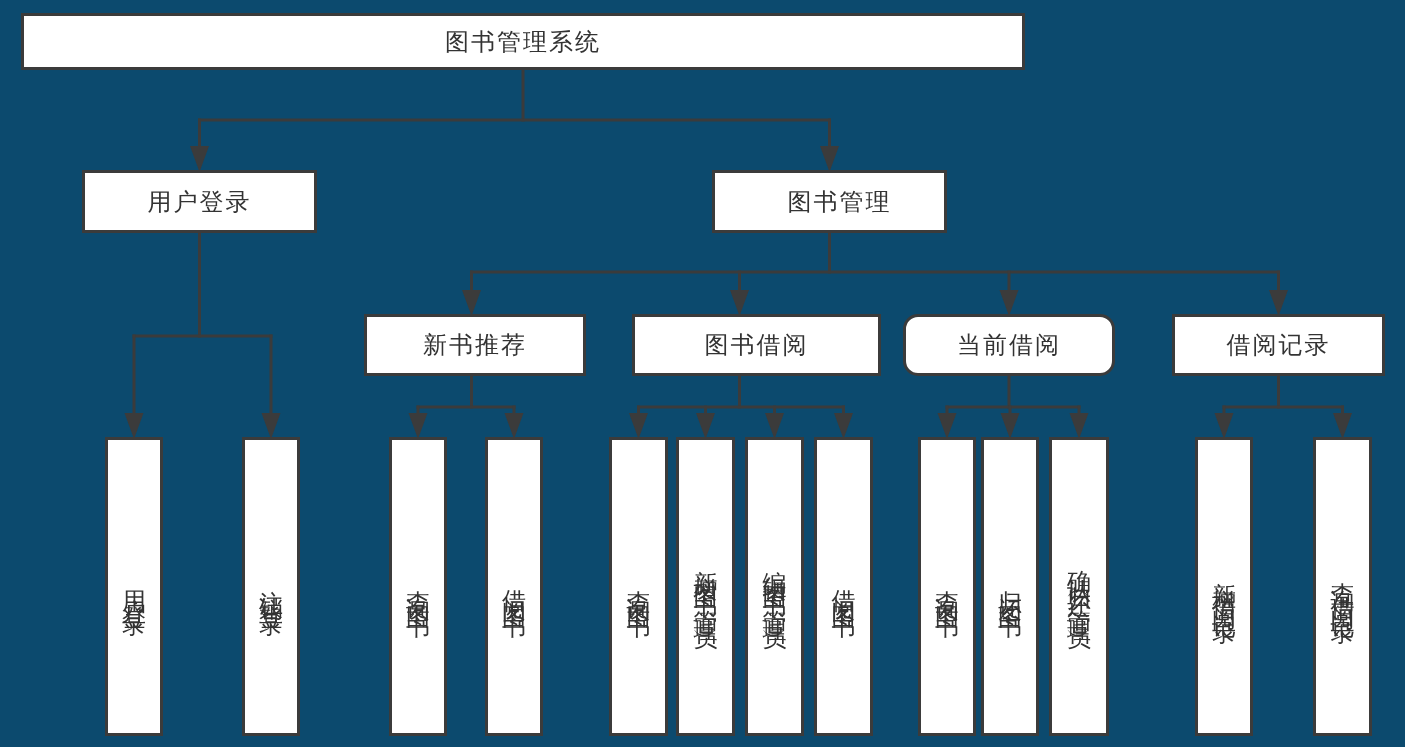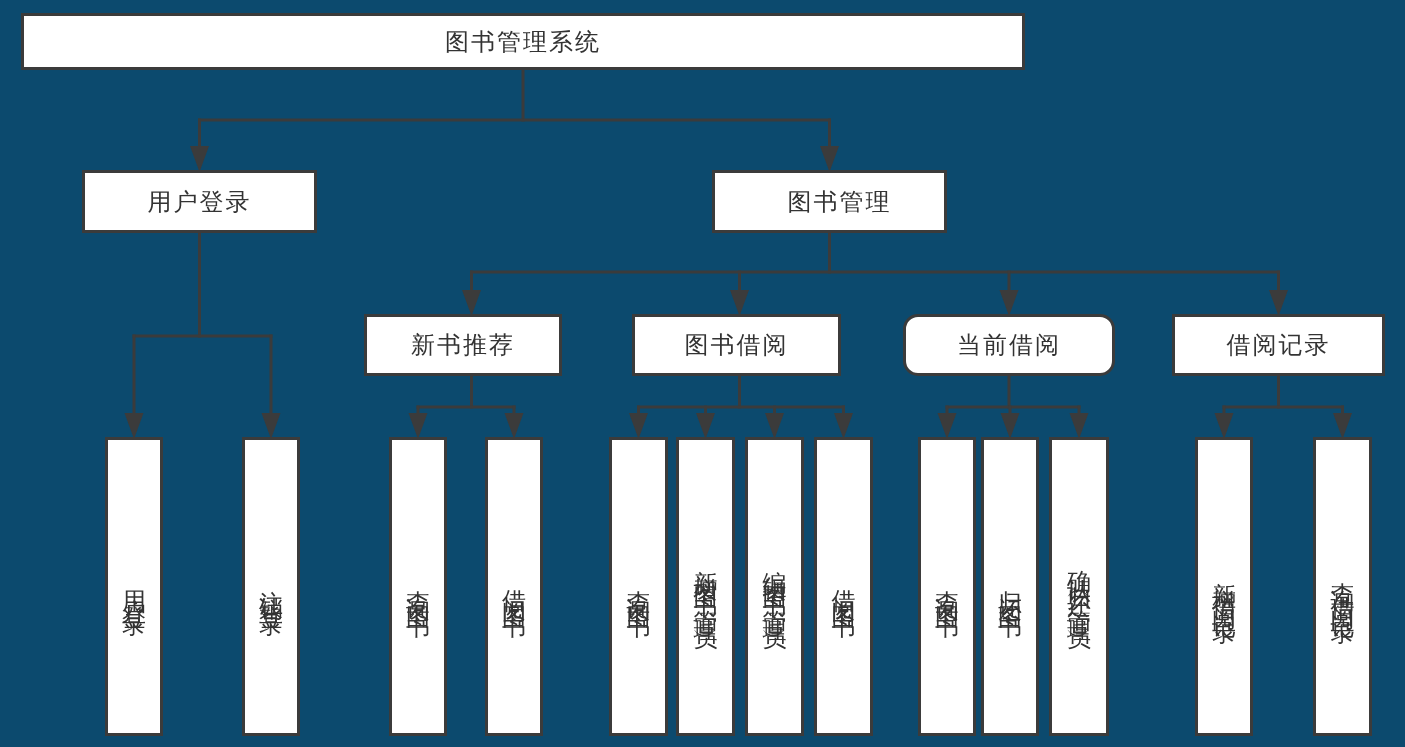--- a/index.html
+++ b/index.html
@@ -119,24 +119,24 @@
   <div id="nodes">
       <div class="node" style="left: 21px; top: 13px; width: 1004px; height: 57px; border-color: rgb(59, 59, 59); background: rgb(255, 255, 255);">
         <span class="h-label" style="color: rgb(51, 51, 51);">图书管理系统</span>
       </div>
       <div class="node" style="left: 82px; top: 170px; width: 235px; height: 63px; border-color: rgb(59, 59, 59); background: rgb(255, 255, 255);">
         <span class="h-label" style="color: rgb(51, 51, 51);">用户登录</span>
       </div>
       <div class="node" style="left: 712px; top: 170px; width: 235px; height: 63px; border-color: rgb(59, 59, 59); background: rgb(255, 255, 255); padding-left: 20px;">
         <span class="h-label" style="color: rgb(51, 51, 51);">图书管理</span>
       </div>
-      <div class="node" style="left: 364px; top: 314px; width: 198px; height: 62px; border-color: rgb(59, 59, 59); background: rgb(255, 255, 255);">
+      <div class="node" style="left: 364px; top: 314px; width: 222px; height: 62px; border-color: rgb(59, 59, 59); background: rgb(255, 255, 255);">
         <span class="h-label" style="color: rgb(51, 51, 51);">新书推荐</span>
       </div>
-      <div class="node" style="left: 632px; top: 314px; width: 209px; height: 62px; border-color: rgb(59, 59, 59); background: rgb(255, 255, 255);">
+      <div class="node" style="left: 632px; top: 314px; width: 249px; height: 62px; border-color: rgb(59, 59, 59); background: rgb(255, 255, 255);">
         <span class="h-label" style="color: rgb(51, 51, 51);">图书借阅</span>
       </div>
       <div class="node" style="left: 903px; top: 314px; width: 212px; height: 62px; border-color: rgb(59, 59, 59); background: rgb(255, 255, 255); border-radius: 15px;">
         <span class="h-label" style="color: rgb(51, 51, 51);">当前借阅</span>
       </div>
       <div class="node" style="left: 1172px; top: 314px; width: 213px; height: 62px; border-color: rgb(59, 59, 59); background: rgb(255, 255, 255);">
         <span class="h-label" style="color: rgb(51, 51, 51);">借阅记录</span>
       </div>
       <div class="node leaf" style="left: 105px; top: 437px; width: 58px; height: 299px; border-color: rgb(59, 59, 59); background: rgb(255, 255, 255);">
         <span class="v-label" style="color: rgb(51, 51, 51);">用户登录</span>

